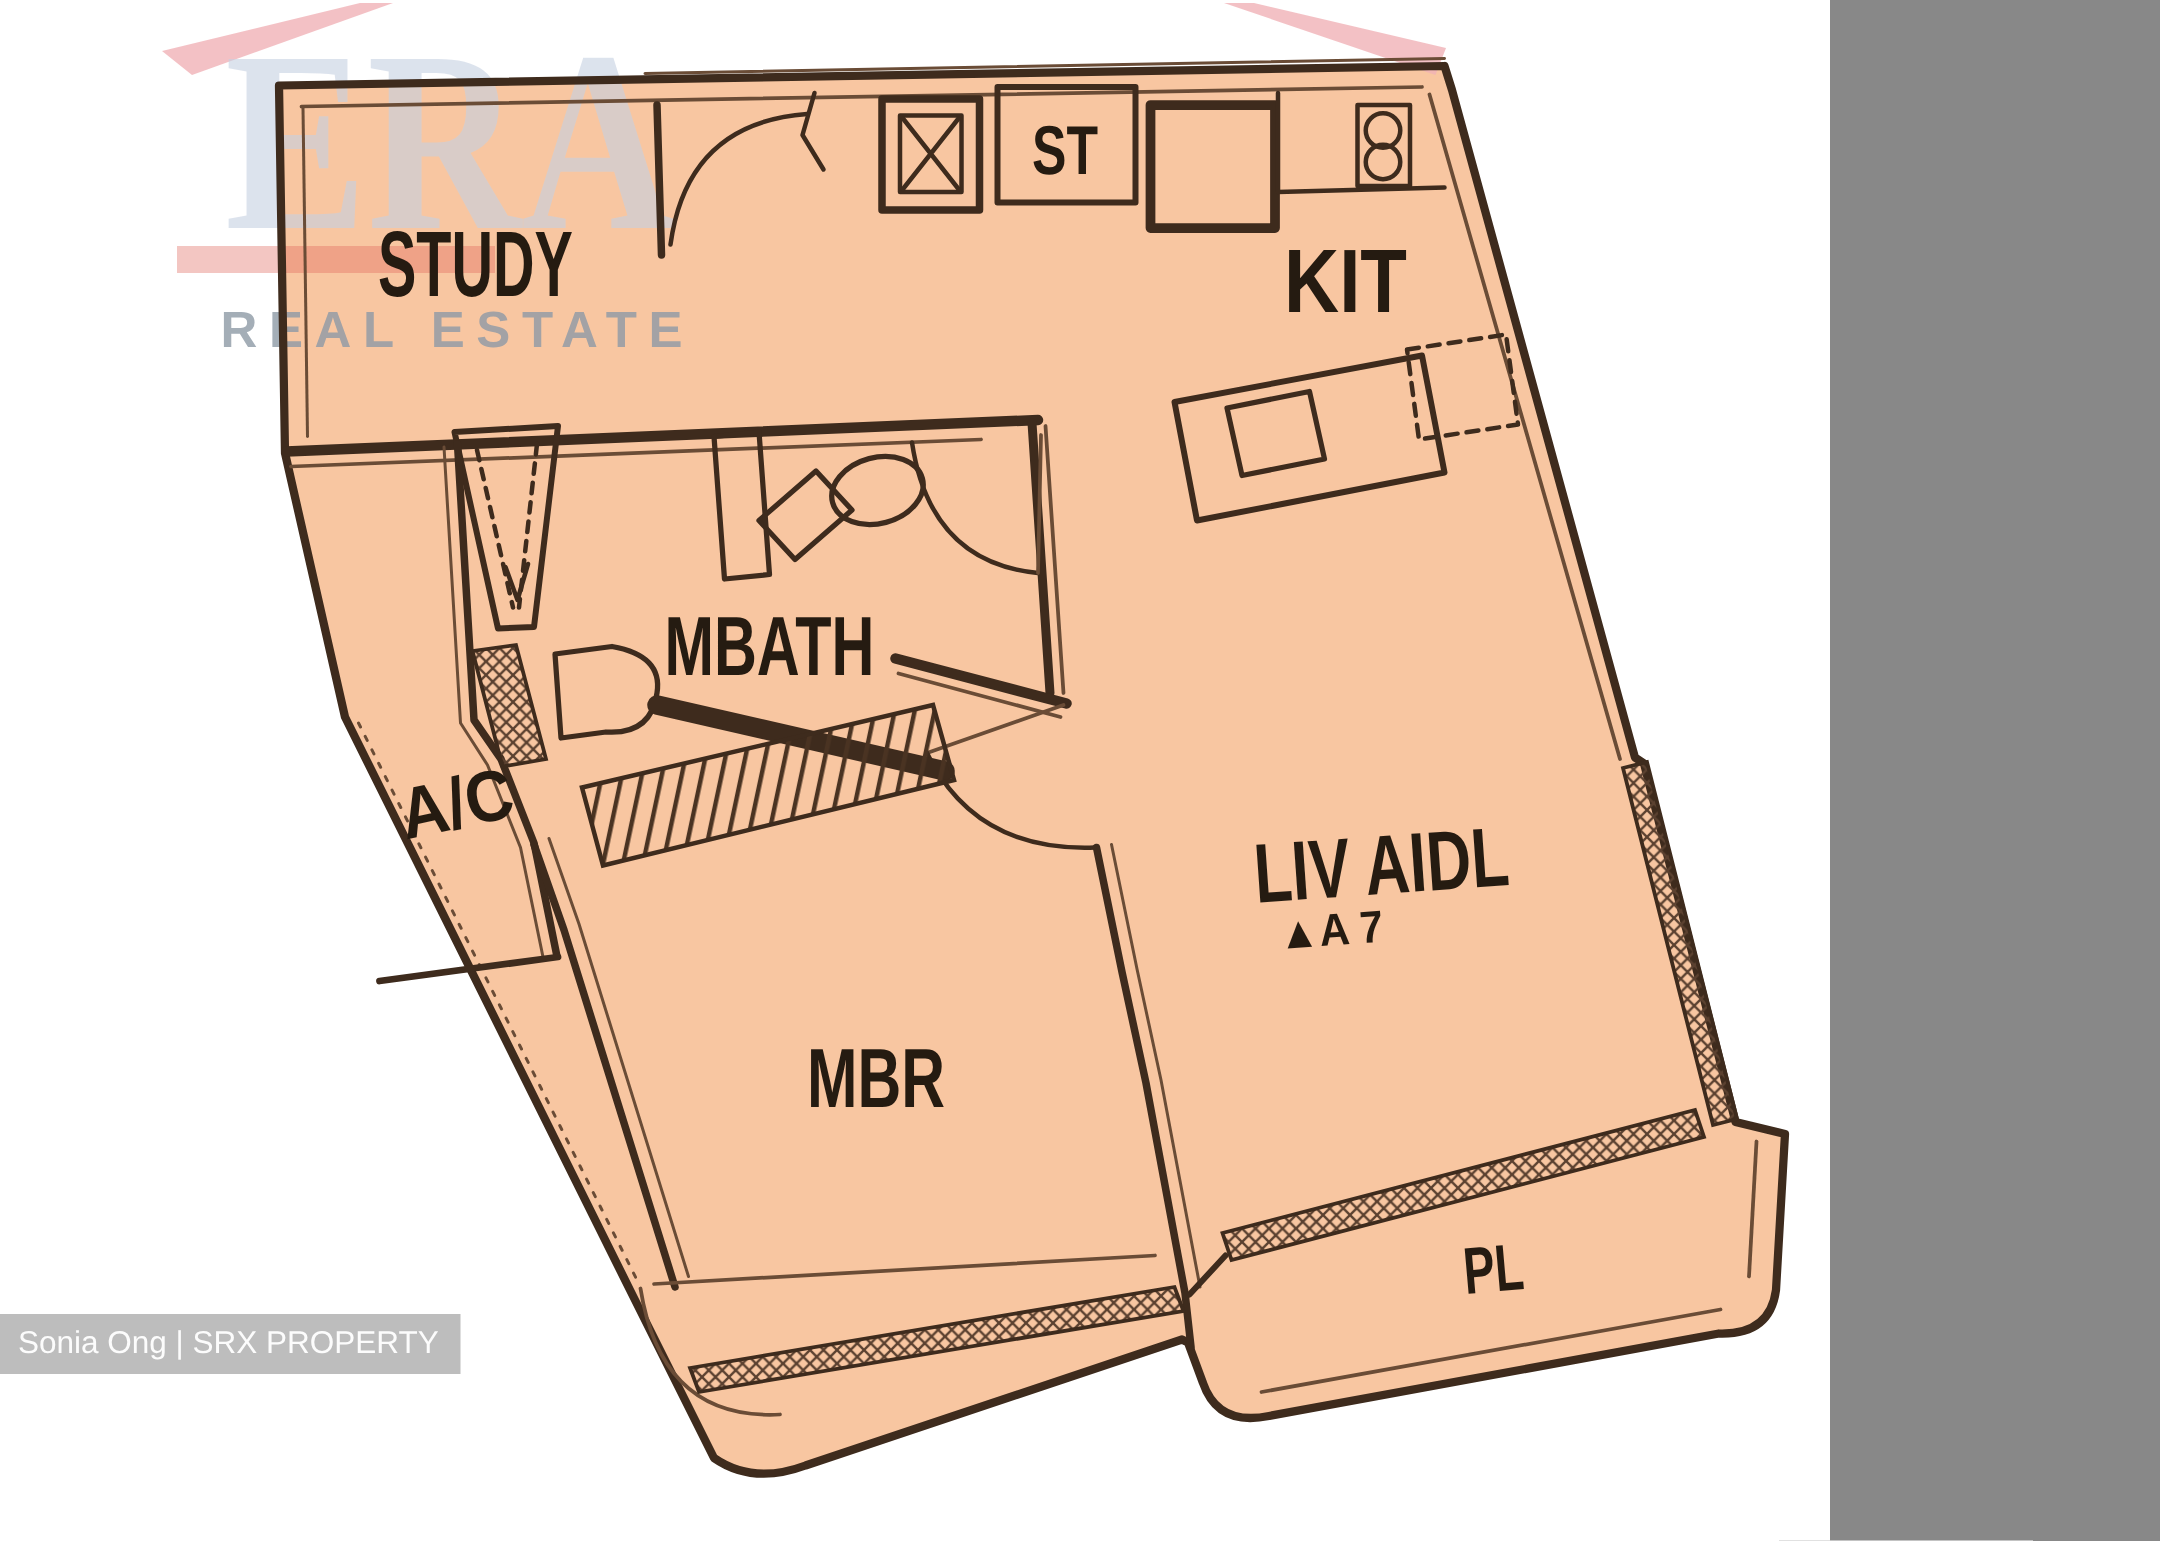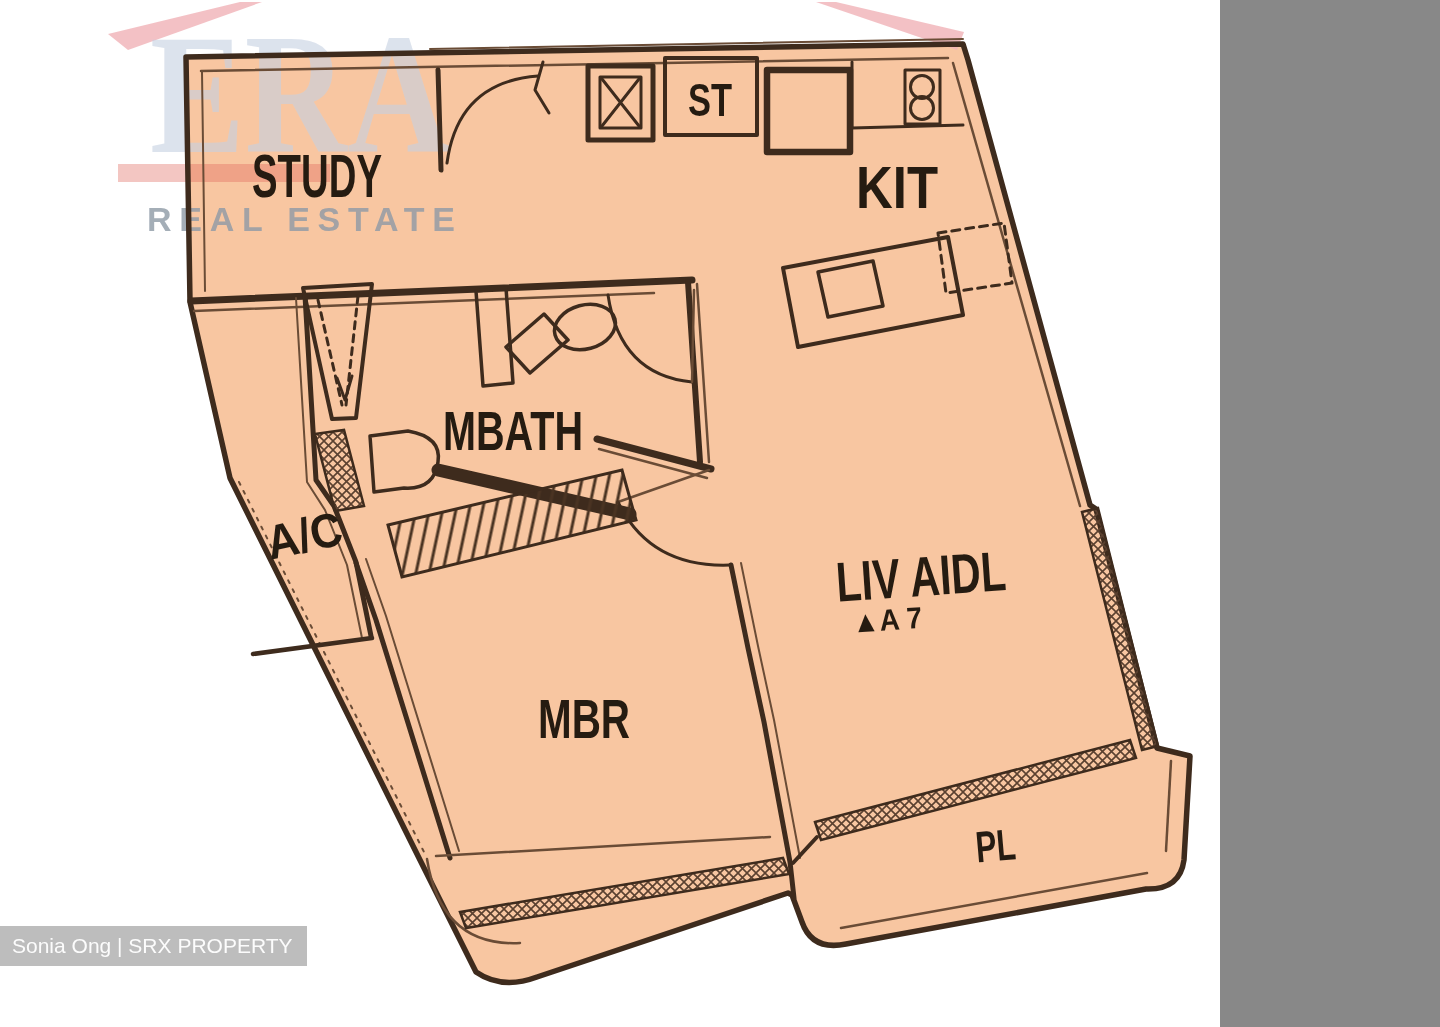--- a/index.html
+++ b/index.html
@@ -15,21 +15,21 @@
   .fillshape{fill:var(--plan-fill);stroke:none;}
   .w{stroke:var(--wall-line);fill:none;stroke-linecap:round;stroke-linejoin:round;}
   .t{stroke:var(--wall-line-thin);fill:none;stroke-linecap:round;stroke-linejoin:round;}
   .hatchfill{fill:url(#crosshatch);stroke:var(--wall-line);}
   .stripefill{fill:url(#stripes);stroke:var(--wall-line);}
   .lbl{fill:var(--label-ink);font-family:"Liberation Sans",sans-serif;font-weight:bold;}
   .wm-letters{fill:var(--watermark-letters);opacity:.6;font-weight:bold;font-family:"Liberation Serif",serif;}
   .wm-tag{fill:var(--watermark-tagline);opacity:.8;font-weight:bold;}
   .wm-roof{fill:var(--watermark-roof);opacity:.8;}
   .wm-stripe{fill:var(--watermark-stripe);opacity:.38;}
-  .badge{position:absolute;left:0;top:926px;height:40px;background:var(--badge-bg);
+  .badge{position:absolute;left:0;top:876px;height:40px;background:var(--badge-bg);
          color:var(--badge-fg);font-size:21px;line-height:40px;padding:0 14px 0 12px;
          white-space:nowrap;}
 </style>
 </head>
 <body>
 
 <div class="stage">
   <svg width="1440" height="1027" viewBox="0 0 1440 1027">
     <defs>
       <pattern id="crosshatch" patternUnits="userSpaceOnUse" width="9" height="9">

